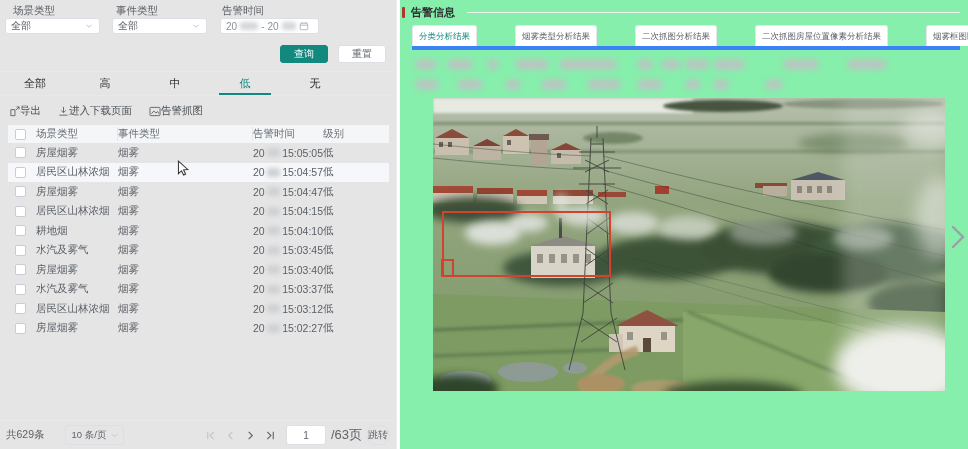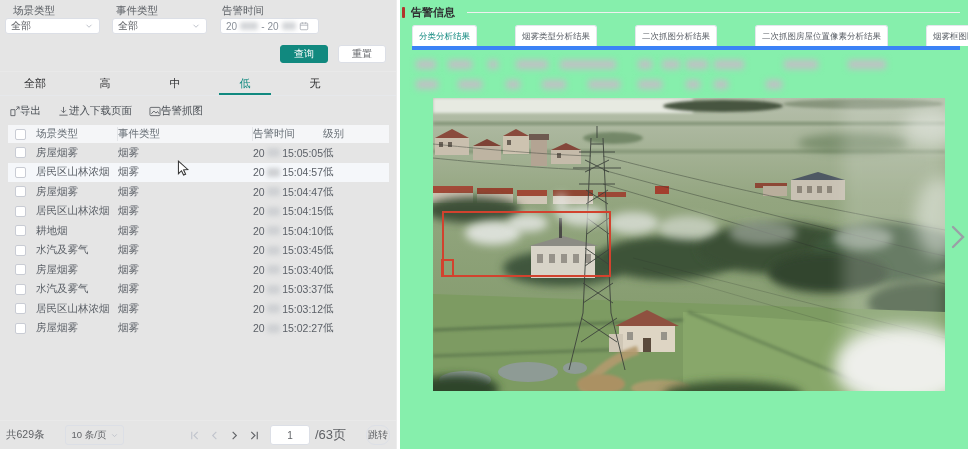--- a/index.html
+++ b/index.html
@@ -47,21 +47,21 @@
   .pagination { position:absolute; left:0; right:0; bottom:0; height:29px; border-top:1px solid #e9e9e9;
                 display:flex; align-items:center; font-size:10.5px; color:#606266; padding:0 6px; }
   .page-size { display:flex; align-items:center; border:1px solid #dcdfe6; border-radius:3px; height:20px;
                padding:0 4px 0 6px; margin-left:20px; gap:4px; font-size:9.5px; cursor:pointer; }
   .pg-icons { display:flex; align-items:center; gap:9px; margin-left:auto; }
   .pg-icons svg { display:block; cursor:pointer; }
   .page-input { width:40px; height:20px; border:1px solid #dcdfe6; border-radius:3px; text-align:center;
                 font-size:10px; color:#606266; margin-left:10px; font-family:inherit; }
   .page-count { margin-left:5px; font-size:13px; }
   .jump-btn { height:20px; padding:0 1px; border:1px solid #dcdfe6; border-radius:9px; font-size:10px;
-              display:flex; align-items:center; margin-left:20px; cursor:pointer; }
+              display:flex; align-items:center; margin-left:4px; cursor:pointer; }
 
   .cursor { position:absolute; left:176px; top:160px; z-index:5; pointer-events:none; }
 
   
   .right-panel { position:absolute; left:400px; top:0; width:568px; height:449px; background:#86efac; }
   .sec-head { display:flex; align-items:center; gap:6px; padding:5px 8px 0 2px; }
   .sec-bar { width:3px; height:11px; border-radius:1px; background:#b0352c; flex:none; }
   .sec-title { font-size:11px; font-weight:bold; color:#303133; white-space:nowrap; }
   .sec-line { flex:1; height:1px; background:#f0f0f0; margin-left:6px; }
 

